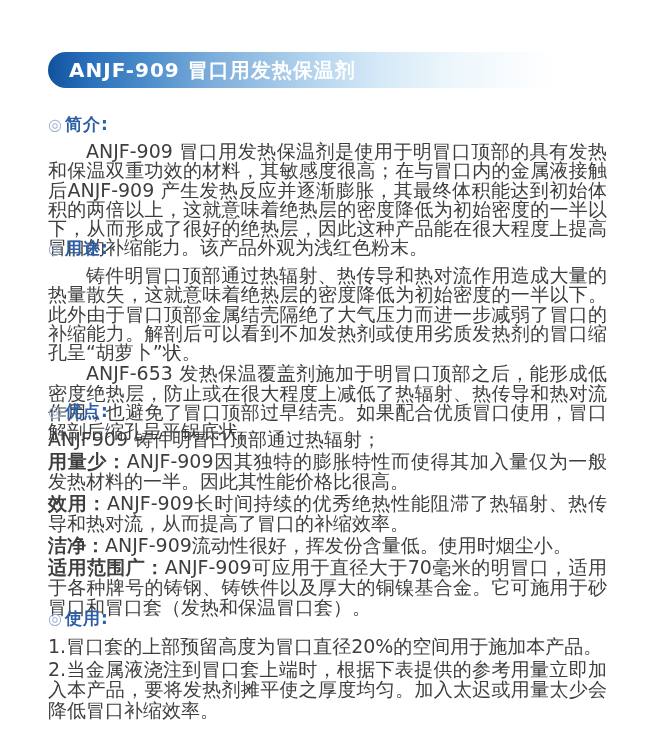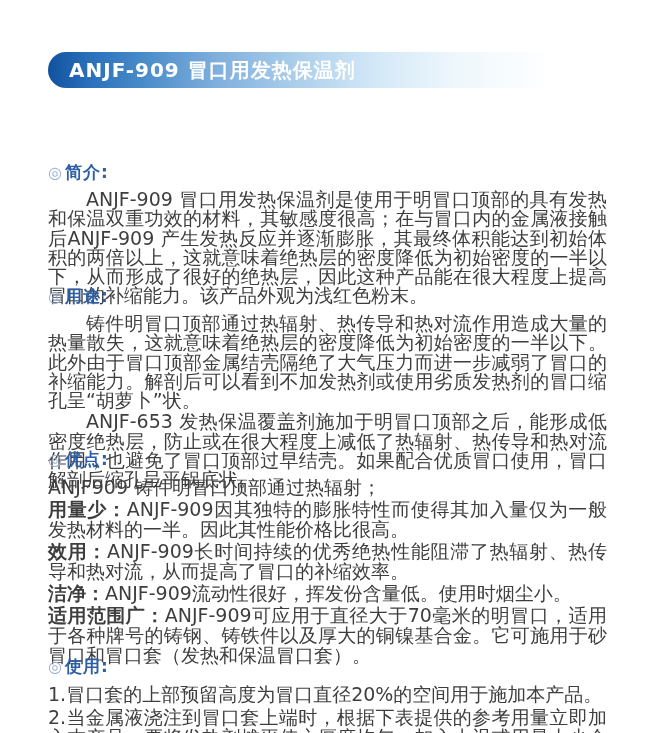--- a/index.html
+++ b/index.html
@@ -28,21 +28,20 @@
     font-size: 20px;
     font-weight: bold;
     letter-spacing: 1px;
     color: #ffffff;
     white-space: nowrap;
   }
   .section {
     position: absolute;
     left: 48px;
     width: 559px;
-    margin-top: 48px;
   }
   h2.sec-heading {
     margin: 0 0 7px 0;
     font-size: 17px;
     line-height: 20px;
     font-weight: bold;
     color: #2d5fa6;
     letter-spacing: 1px;
   }
   h2.sec-heading .bullet {

